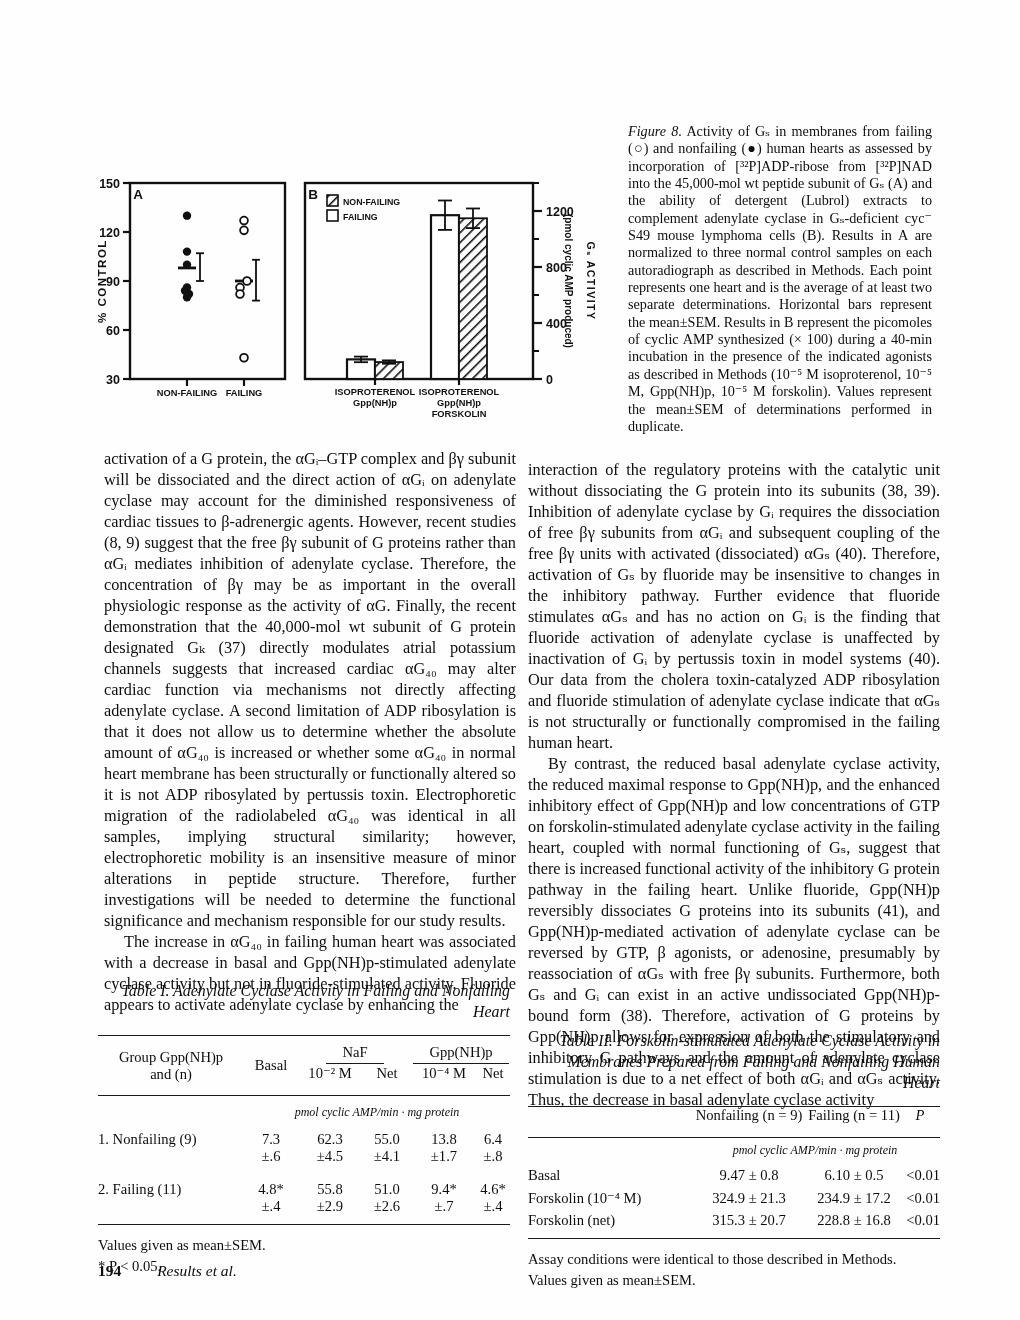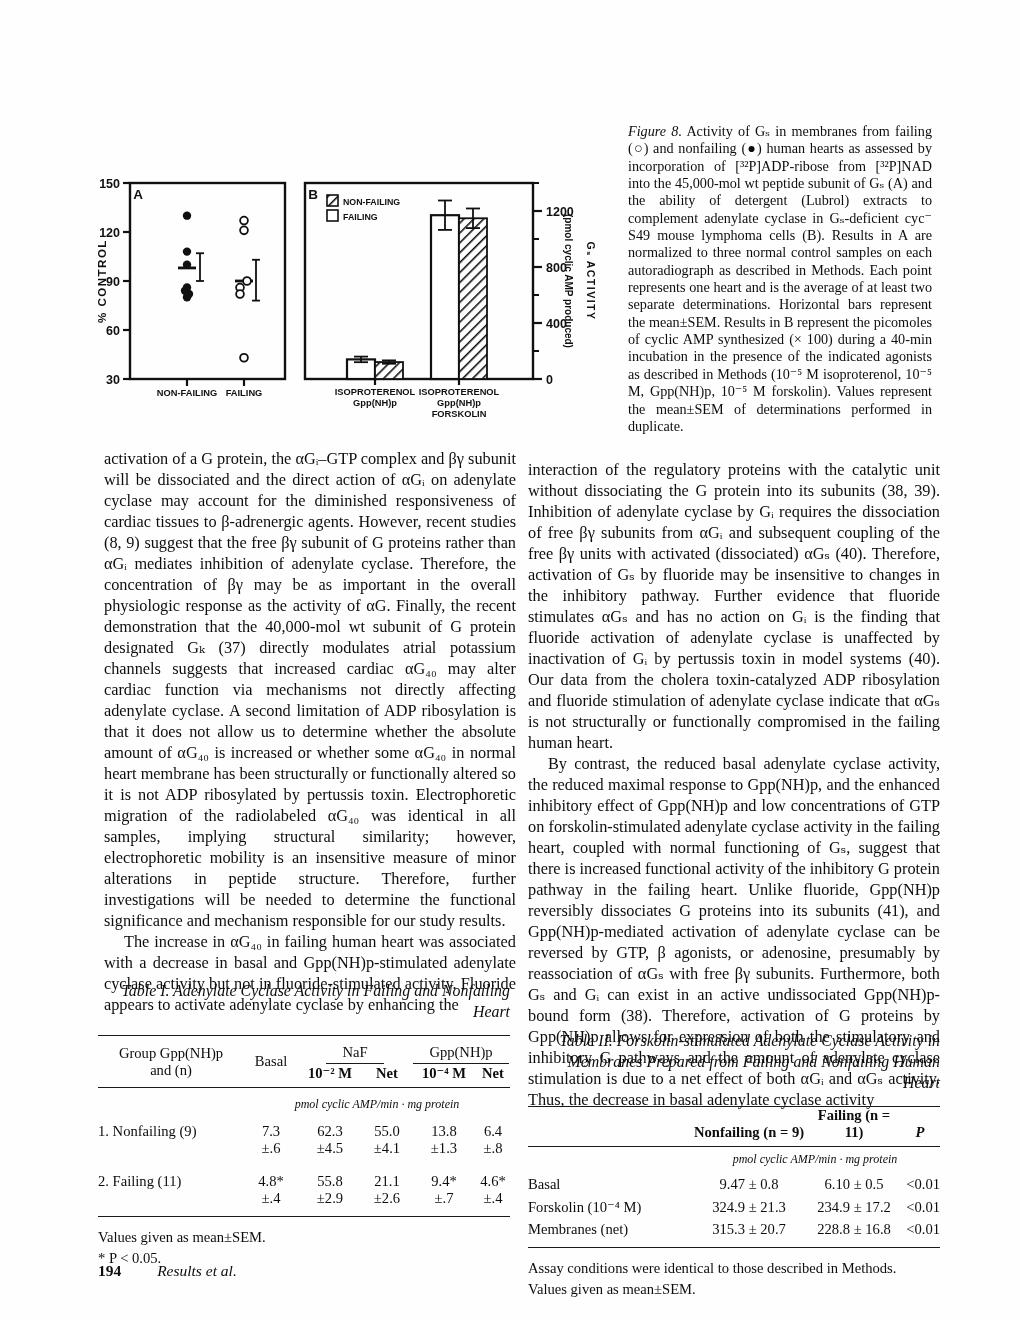--- a/index.html
+++ b/index.html
@@ -21,21 +21,21 @@
   .col-right{left:528px;top:459px;}
 
   
   .tblock{position:absolute;width:412px;font-size:14.8px;}
   .tblock-1{left:98px;top:980px;}
   .tblock-2{left:528px;top:1030px;}
   .tbl-title{font-style:italic;font-size:15.9px;line-height:21px;text-align:right;}
   table{border-collapse:collapse;width:100%;font-size:14.6px;margin-top:13px;
         border-top:1.7px solid #1a1a1a;}
   th,td{font-weight:normal;padding:0;}
-  .hdr-row th{vertical-align:bottom;padding-bottom:5px;border-bottom:1.7px solid #1a1a1a;text-align:center;font-weight:bold;}
+  .hdr-row th{vertical-align:bottom;padding-bottom:13px;border-bottom:1.7px solid #1a1a1a;text-align:center;}
   .grp-hdr{text-align:center;line-height:17px;}
   .spanner{display:inline-block;border-bottom:1.3px solid #1a1a1a;padding:8px 16px 2px 16px;}
   .units{font-style:italic;text-align:center;font-size:12px;padding:9px 0 4px 0;}
   .num{text-align:center;}
   .val-row td{padding-top:7px;margin-left:24px;}
   .sem-row td{padding-bottom:9px;}
   .lastrow td{border-bottom:1.7px solid #1a1a1a;}
   .t2 td{padding-top:5px;}
   .t2 .lastrow td{padding-bottom:9px;}
   .pcol{text-align:right;}
@@ -192,28 +192,28 @@
         <td class="num">62.3</td>
         <td class="num">55.0</td>
         <td class="num">13.8</td>
         <td class="num">6.4</td>
       </tr>
       <tr class="sem-row">
         <td></td>
         <td class="num">±.6</td>
         <td class="num">±4.5</td>
         <td class="num">±4.1</td>
-        <td class="num">±1.3</td>
+        <td class="num">±1.7</td>
         <td class="num">±.8</td>
       </tr>
       <tr class="val-row">
         <td class="lbl">2. Failing (11)</td>
         <td class="num">4.8*</td>
         <td class="num">55.8</td>
-        <td class="num">21.1</td>
+        <td class="num">51.0</td>
         <td class="num">9.4*</td>
         <td class="num">4.6*</td>
       </tr>
       <tr class="sem-row lastrow">
         <td></td>
         <td class="num">±.4</td>
         <td class="num">±2.9</td>
         <td class="num">±2.6</td>
         <td class="num">±.7</td>
         <td class="num">±.4</td>
@@ -252,21 +252,21 @@
         <td class="num">6.10 ±  0.5</td>
         <td class="pcol">&lt;0.01</td>
       </tr>
       <tr>
         <td class="lbl">Forskolin (10⁻⁴ M)</td>
         <td class="num">324.9  ± 21.3</td>
         <td class="num">234.9  ± 17.2</td>
         <td class="pcol">&lt;0.01</td>
       </tr>
       <tr class="lastrow">
-        <td class="lbl">Membranes (net)</td>
+        <td class="lbl">Forskolin (net)</td>
         <td class="num">315.3  ± 20.7</td>
         <td class="num">228.8  ± 16.8</td>
         <td class="pcol">&lt;0.01</td>
       </tr>
     </tbody>
       </table>
     <div class="fnotes">
       <div>Assay conditions were identical to those described in Methods.</div>
       <div>Values given as mean±SEM.</div>
     </div>

